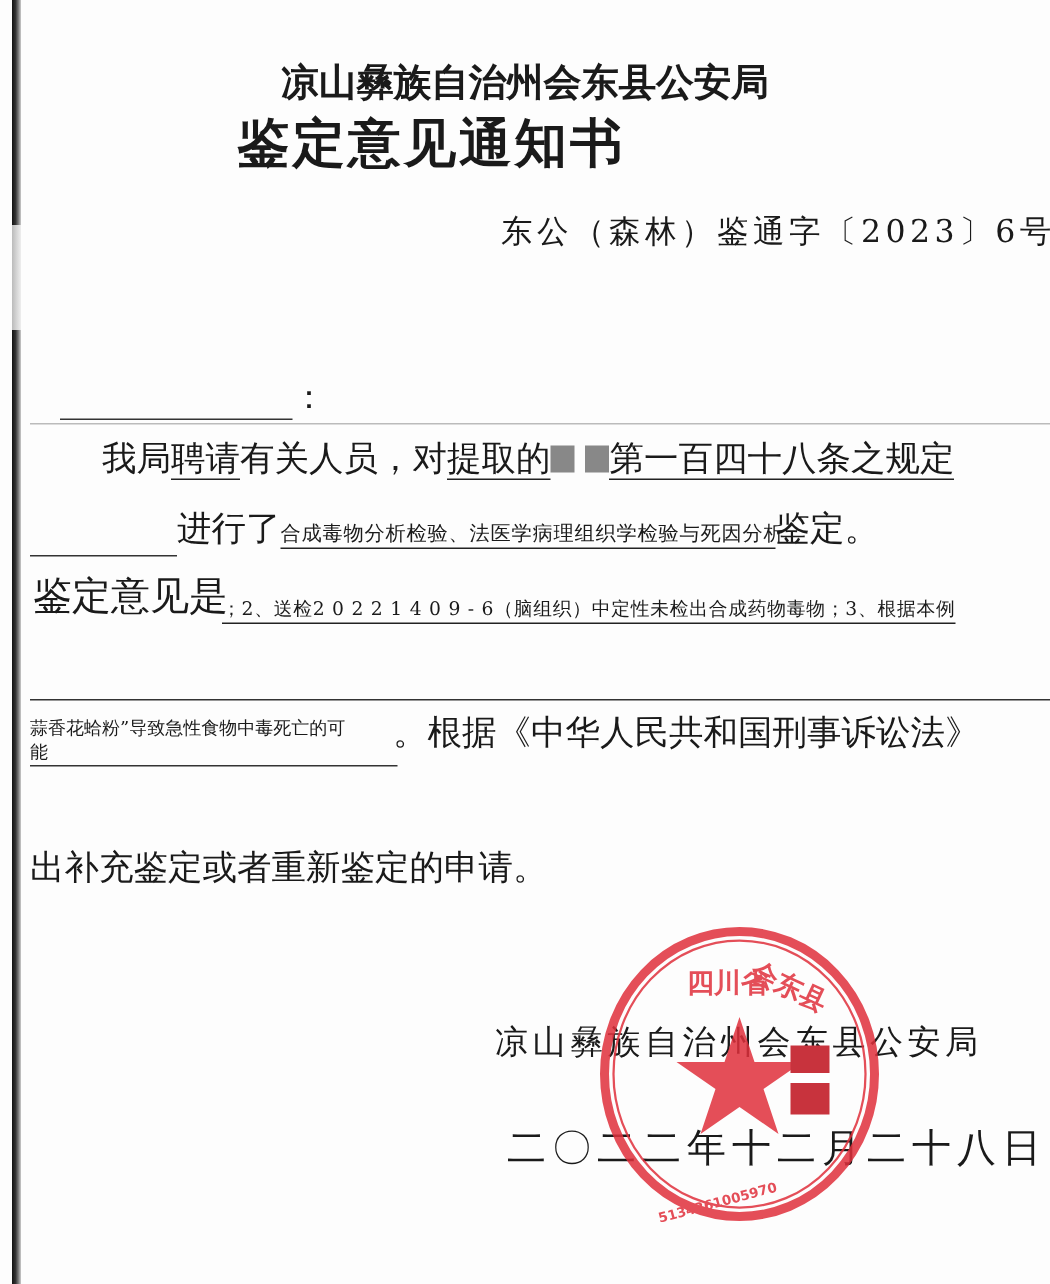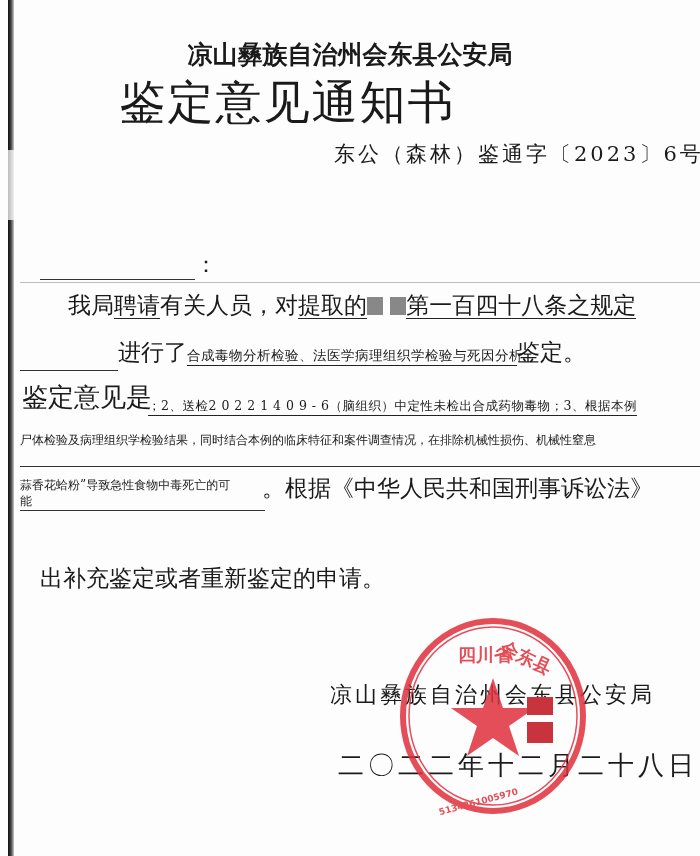--- a/index.html
+++ b/index.html
@@ -15,21 +15,21 @@
     position: absolute; left: 8px; top: 0; width: 6px; height: 856px;
     background: linear-gradient(90deg, #111 0, #333 40%, #777 70%, #ccc 100%);
   }
   .left-edge.gap { top: 150px; height: 70px; background: linear-gradient(90deg,#bbb,#eee); }
   .title1 {
     position: absolute; top: 38px; left: 0; width: 700px; text-align: center;
     font-size: 25px; font-weight: bold; letter-spacing: 0px;
   }
   .title2 {
     position: absolute; top: 72px; left: 0; width: 575px; text-align: center;
-    font-size: 46px; font-weight: normal; letter-spacing: 2px;
+    font-size: 35px; font-weight: bold; letter-spacing: 2px;
   }
   .docno {
     position: absolute; top: 140px; left: 334px;
     font-size: 21px; letter-spacing: 3px; white-space: nowrap;
   }
   .recipient {
     position: absolute; top: 255px; left: 40px; width: 155px; height: 24px;
     border-bottom: 1px solid #333;
   }
   .recipient-colon { position: absolute; top: 250px; left: 195px; font-size: 22px; }
@@ -67,29 +67,28 @@
   </div>
 
   <div class="line" style="top:337px;left:118px;">
     <span>进行了</span><span class="u small" style="display:inline-block;width:330px;font-size:13.5px">合成毒物分析检验、法医学病理组织学检验与死因分析</span><span>鉴定。</span>
   </div>
   <div class="hr" style="top:370px;left:20px;width:98px"></div>
 
   <div class="line" style="top:380px;left:22px;font-size:26px;">鉴定意见是</div>
   <div class="line small u" style="top:398px;left:148px;">；2、送检2 0 2 2 1 4 0 9 - 6（脑组织）中定性未检出合成药物毒物；3、根据本例</div>
 
-  <div class="line mid" style="top:432px;left:20px;">尸体检验及病理组织学检验结果，同时结合本例的临床特征和案件调查情况，在排除机械性损伤、机械性窒息</div>
   <div class="hr" style="top:466px;left:20px;width:680px"></div>
 
   <div class="line mid" style="top:477px;left:20px;">蒜香花蛤粉”导致急性食物中毒死亡的可</div>
   <div class="line mid" style="top:493px;left:20px;">能</div>
   <div class="hr" style="top:510px;left:20px;width:245px"></div>
   <div class="line" style="top:473px;left:262px;">。根据《中华人民共和国刑事诉讼法》</div>
 
-  <div class="line" style="top:563px;left:20px;margin-left:20px;">出补充鉴定或者重新鉴定的申请。</div>
+  <div class="line" style="top:563px;left:20px;">出补充鉴定或者重新鉴定的申请。</div>
 
   <div class="org">凉山彝族自治州会东县公安局</div>
   <div class="date">二〇二二年十二月二十八日</div>
 
   <svg class="stamp" viewBox="0 0 190 200">
     <ellipse cx="95" cy="100" rx="90" ry="95" fill="none" stroke="#e0303c" stroke-width="6"></ellipse>
     <ellipse cx="95" cy="100" rx="84" ry="89" fill="none" stroke="#e0303c" stroke-width="1.5"></ellipse>
     <polygon points="95,62 105,92 137,92 111,110 121,140 95,122 69,140 79,110 53,92 85,92" fill="#e0303c"></polygon>
     <text x="60" y="45" fill="#e0303c" font-size="18" font-weight="bold" font-family="DejaVu Sans, sans-serif">四川省</text>
     <text x="100" y="40" fill="#e0303c" font-size="18" font-weight="bold" font-family="DejaVu Sans, sans-serif" transform="rotate(25 110 40)">会东县</text>

